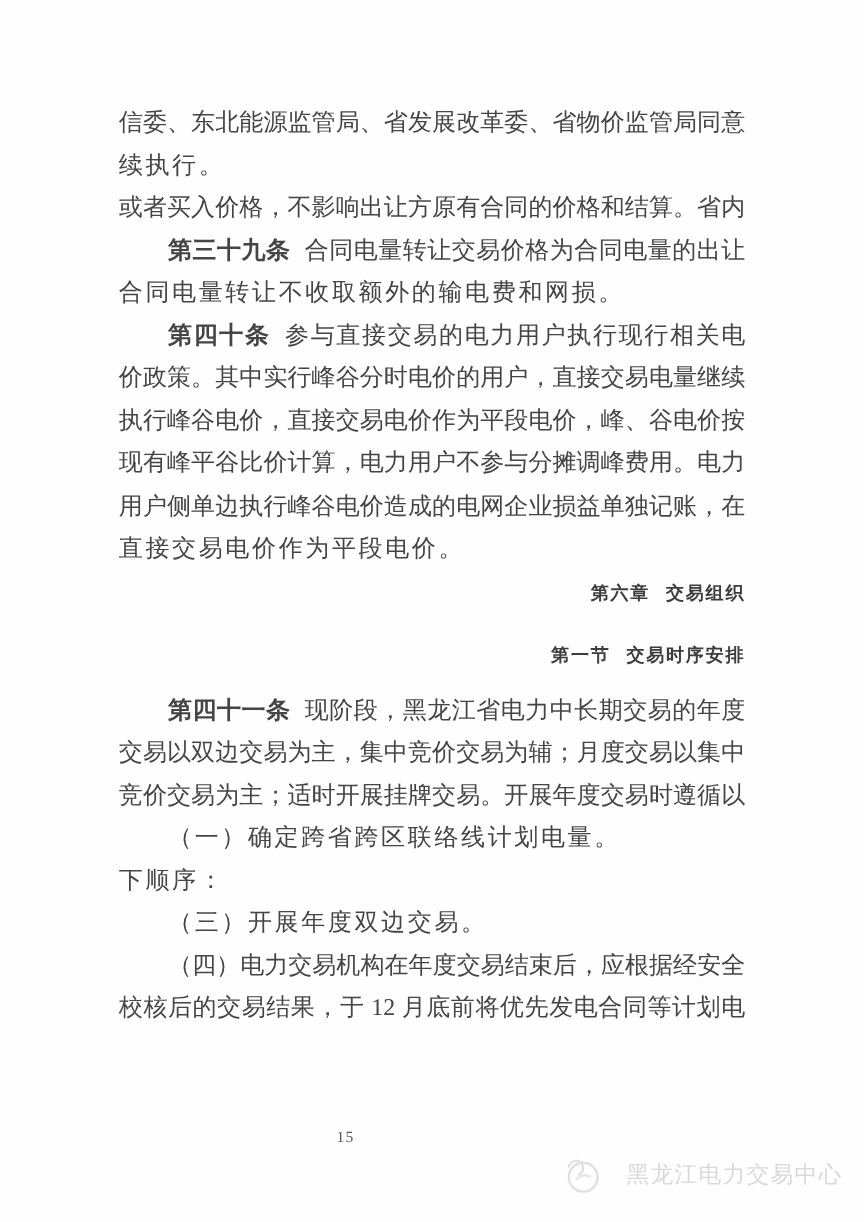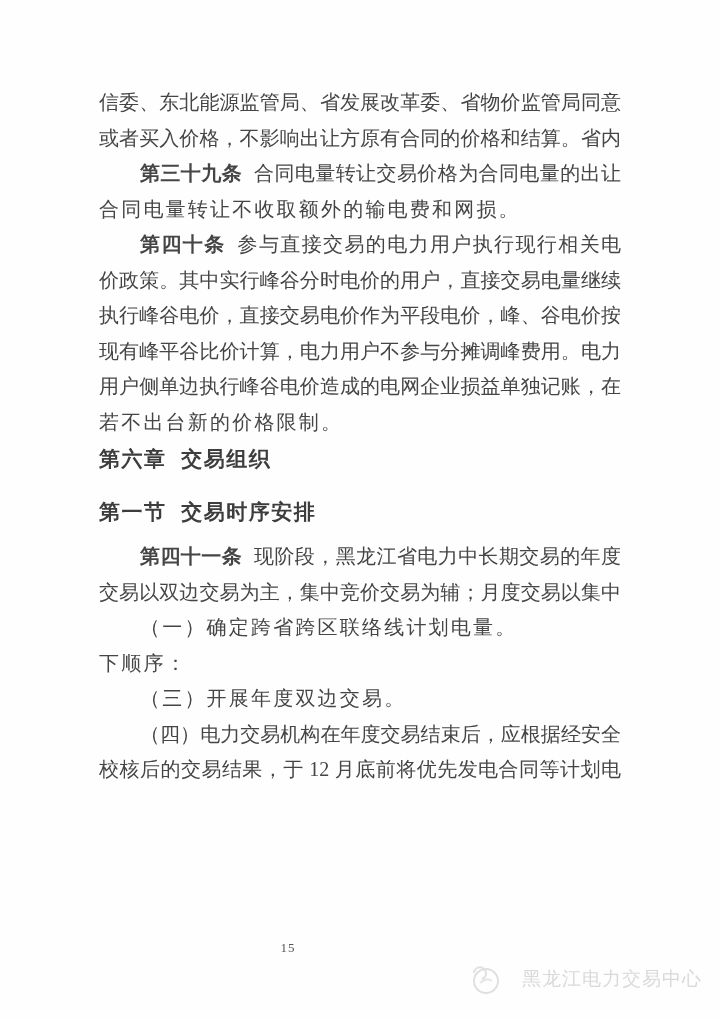--- a/index.html
+++ b/index.html
@@ -18,22 +18,22 @@
     height:35.5px;line-height:35.5px;font-size:20px;
     letter-spacing:2.2px;white-space:nowrap;
   }
   .j{
     text-align:justify;text-align-last:justify;
     letter-spacing:0;white-space:normal;
   }
   .ind{text-indent:41px;}
   .term{font-weight:bold;margin-right:12px;}
   .heading{
-    height:35.5px;line-height:35.5px;font-size:21px;font-weight:bold;
-    text-align:left;letter-spacing:1.5px;word-spacing:8px;color:#3d3d3d;
+    height:35.5px;line-height:35.5px;font-size:15px;font-weight:bold;
+    text-align:right;letter-spacing:1.5px;word-spacing:8px;color:#3d3d3d;
   }
   .heading-chapter{margin-top:2px;}
   .heading-section{margin-top:17px;margin-bottom:9px;}
   .page-number{
     position:absolute;top:940px;left:0;width:576px;
     text-align:center;font-size:13px;color:#555;letter-spacing:1px;
   }
   .watermark{
     position:absolute;top:963px;right:18px;
     display:flex;align-items:center;gap:22px;
@@ -45,37 +45,39 @@
   .logo{width:32px;height:32px;display:block;}
 </style>
 </head>
 <body>
 
 <div class="page">
 
   <div class="text-col">
 
     <div class="line j">信委、东北能源监管局、省发展改革委、省物价监管局同意</div>
+    <div class="line">续执行。</div>
 
     <div class="line j">或者买入价格，不影响出让方原有合同的价格和结算。省内</div>
     <div class="line j ind"><span class="term">第三十九条</span><span>合同电量转让交易价格为合同电量的出让</span></div>
     <div class="line">合同电量转让不收取额外的输电费和网损。</div>
 
     <div class="line j ind"><span class="term">第四十条</span><span>参与直接交易的电力用户执行现行相关电</span></div>
     <div class="line j">价政策。其中实行峰谷分时电价的用户，直接交易电量继续</div>
     <div class="line j">执行峰谷电价，直接交易电价作为平段电价，峰、谷电价按</div>
     <div class="line j">现有峰平谷比价计算，电力用户不参与分摊调峰费用。电力</div>
     <div class="line j">用户侧单边执行峰谷电价造成的电网企业损益单独记账，在</div>
-    <div class="line">若不出台新的价格限制。</div>
+    <div class="line">直接交易电价作为平段电价。</div>
 
     <div class="heading heading-chapter">第六章 交易组织</div>
     <div class="heading heading-section">第一节 交易时序安排</div>
 
     <div class="line j ind"><span class="term">第四十一条</span><span>现阶段，黑龙江省电力中长期交易的年度</span></div>
     <div class="line j">交易以双边交易为主，集中竞价交易为辅；月度交易以集中</div>
+    <div class="line j">竞价交易为主；适时开展挂牌交易。开展年度交易时遵循以</div>
     <div class="line ind">（一）确定跨省跨区联络线计划电量。</div>
 
     <div class="line">下顺序：</div>
     <div class="line ind">（三）开展年度双边交易。</div>
     <div class="line j ind">（四）电力交易机构在年度交易结束后，应根据经安全</div>
     <div class="line j">校核后的交易结果，于 12 月底前将优先发电合同等计划电</div>
 
   </div>
 
   <div class="page-number">15</div>

